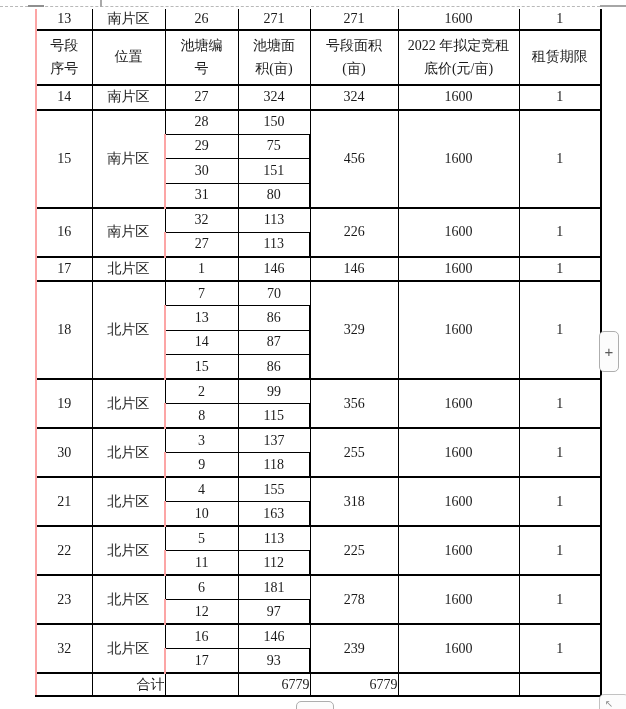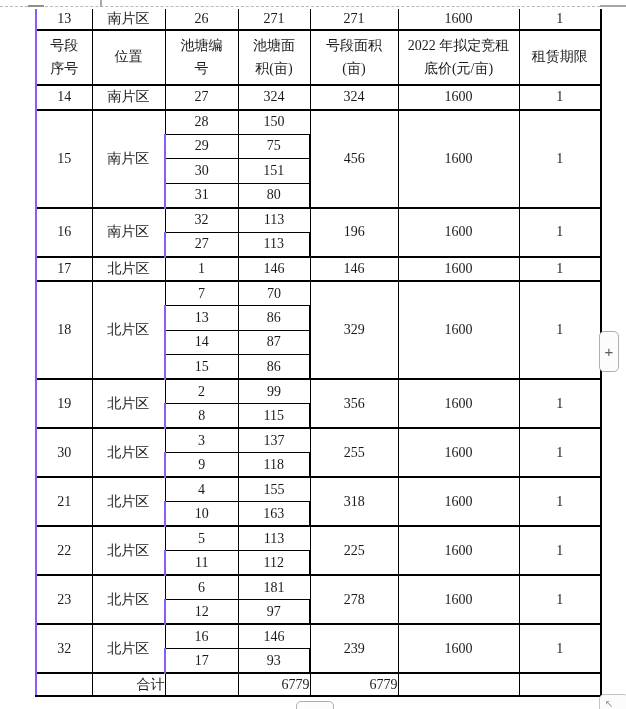--- a/index.html
+++ b/index.html
@@ -58,21 +58,21 @@
   .doc-table col.w6 { width: 121px; }
   .doc-table col.w7 { width: 82px; }
 
   
   .doc-table td.c-pond { border-top-width: 1px; border-bottom-width: 1px; }
   
   .doc-table tr.group-start td,
   .doc-table tr.header-row th,
   .doc-table tr.total-row td { border-top: 2px solid #000; }
   
-  .doc-table td:first-child, .doc-table th:first-child { border-left: 2px solid #8b5cf6; }
+  .doc-table td:first-child, .doc-table th:first-child { border-left: 2px solid #fca5a5; }
   .doc-table td:last-child,  .doc-table th:last-child  { border-right: 2px solid #000; }
   .doc-table tr.total-row td { border-bottom: 2px solid #000; text-align: right; }
   
   .doc-table tr.row-cont td { border-top: none; }
 
   
   .mini-btn {
     position: absolute;
     background: #fcfcfc;
     border: 1px solid #aeaeae;
@@ -171,21 +171,21 @@
       </tr>
       <tr class="sub-row" style="height: 24.5px;">
         <td class="c-pond">31</td>
         <td class="c-pond">80</td>
       </tr>
       <tr class="group-start" style="height: 24.5px;">
         <td rowspan="2">16</td>
         <td rowspan="2">南片区</td>
         <td class="c-pond">32</td>
         <td class="c-pond">113</td>
-        <td rowspan="2">196</td>
+        <td rowspan="2">226</td>
         <td rowspan="2">1600</td>
         <td rowspan="2">1</td>
       </tr>
       <tr class="sub-row" style="height: 24.5px;">
         <td class="c-pond">27</td>
         <td class="c-pond">113</td>
       </tr>
       <tr class="group-start" style="height: 24.5px;">
         <td>17</td>
         <td>北片区</td>

